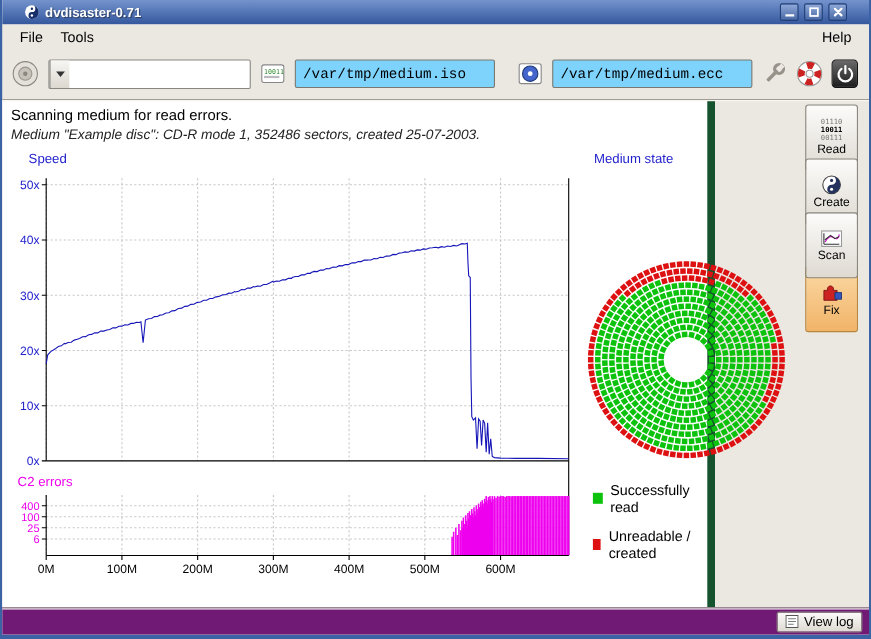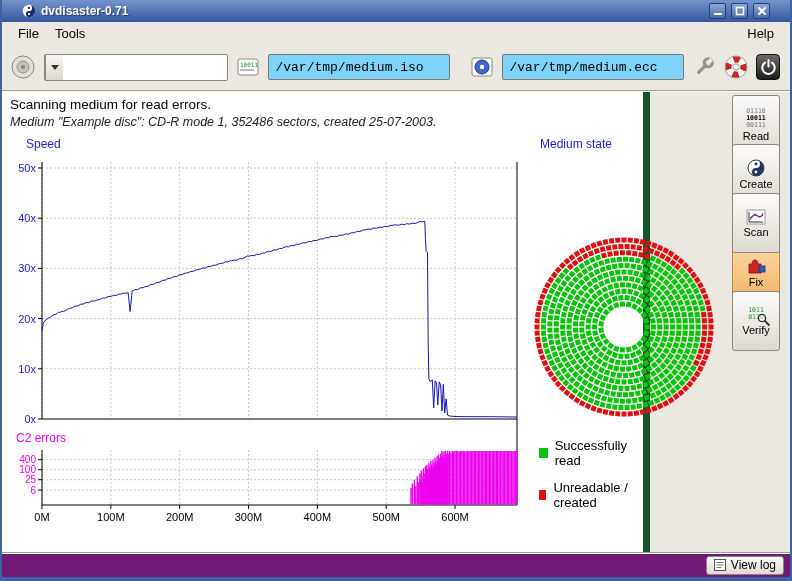--- a/index.html
+++ b/index.html
@@ -985,33 +985,20 @@
       <svg width="20" height="16">
           <rect x="1" y="1" width="18" height="14" fill="#fff" stroke="#999"></rect>
           <path d="M3,13 L3,3 M3,13 L17,13" stroke="#333" stroke-width="1" fill="none"></path>
           <path d="M4,11 Q8,4 12,7 T17,4" stroke="#cc00cc" fill="none"></path>
           <path d="M4,9 L9,5 L13,8 L17,6" stroke="#333" fill="none"></path>
         </svg>
     </span>
     <span>Scan</span>
   </button>
 
-  <button class="side-btn" style="top:291px">
-    <span class="verify-ic">
-      <span class="bin-icon">
-        <span class="bin-line">1011</span>
-        <span class="bin-line">0110</span>
-      </span>
-      <svg width="13" height="13">
-          <circle cx="5" cy="5" r="3.6" fill="rgba(255,255,255,.55)" stroke="#333" stroke-width="1.4"></circle>
-          <line x1="8" y1="8" x2="12" y2="12" stroke="#333" stroke-width="1.8" stroke-linecap="round"></line>
-        </svg>
-    </span>
-    <span>Verify</span>
-  </button>
 
 
   <div class="statusbar">
     <button class="viewlog">
       <span class="tool-ic">
         <svg width="12" height="12">
             <rect x="0.5" y="0.5" width="11" height="11" fill="#fff" stroke="#555"></rect>
             <line x1="2.5" y1="3.5" x2="9.5" y2="3.5" stroke="#777"></line>
             <line x1="2.5" y1="6" x2="9.5" y2="6" stroke="#777"></line>
             <line x1="2.5" y1="8.5" x2="7.5" y2="8.5" stroke="#777"></line>

